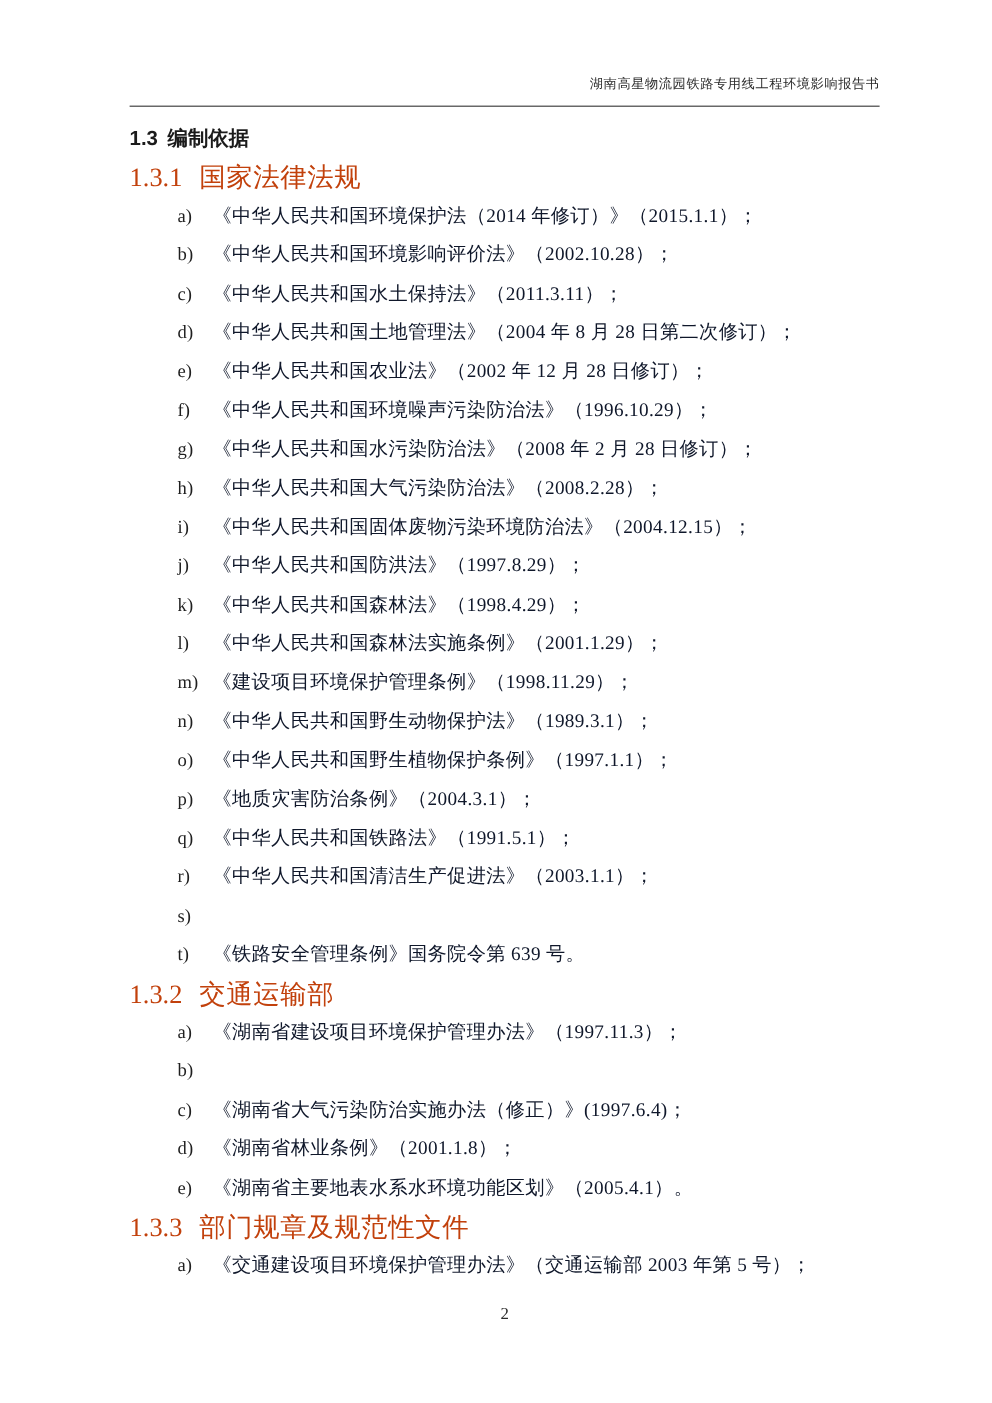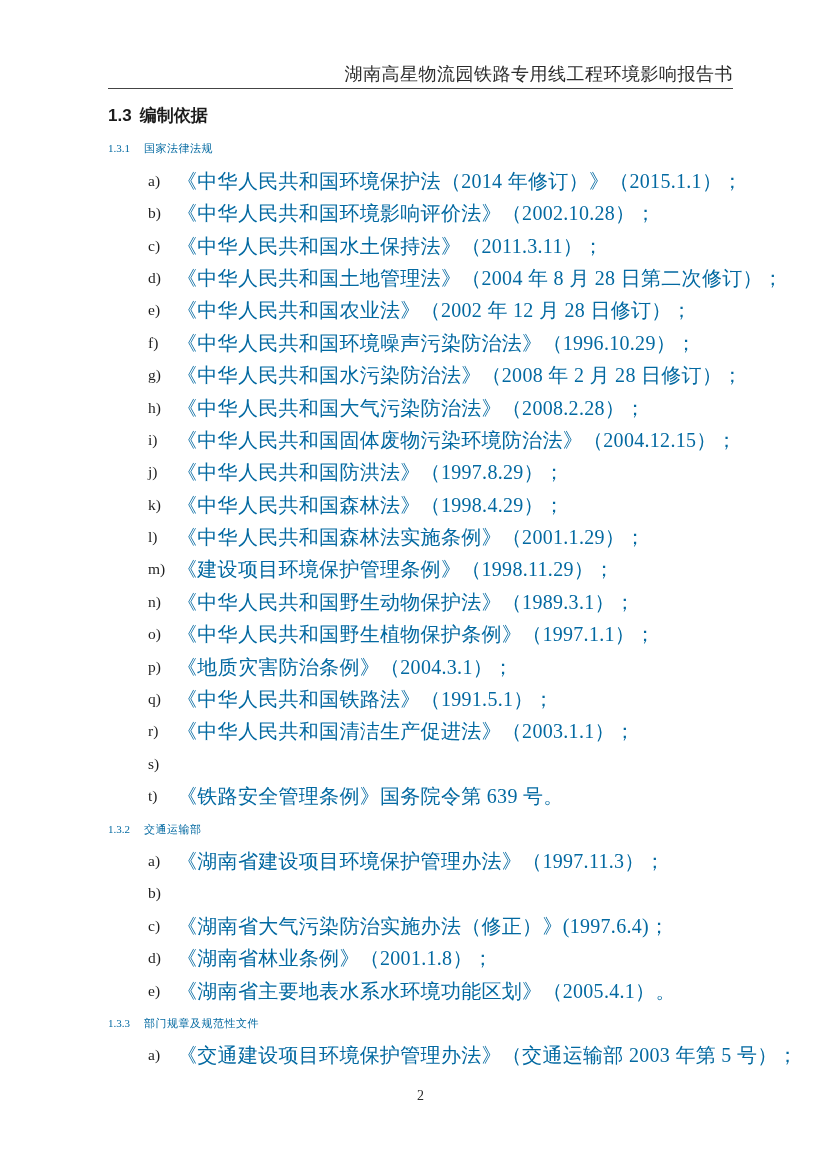--- a/index.html
+++ b/index.html
@@ -14,21 +14,21 @@
     font-family: "Liberation Serif", "DejaVu Serif", serif;
     color: #222222;
     overflow: hidden;
   }
   .page-header {
     position: absolute;
     top: 62px;
     left: 108px;
     right: 94px;
     text-align: right;
-    font-size: 18px;
+    font-size: 11px;
     letter-spacing: 0.5px;
     color: #2b2b2b;
     white-space: nowrap;
   }
   .header-rule {
     position: absolute;
     top: 88px;
     left: 108px;
     width: 625px;
     height: 0;
@@ -46,42 +46,42 @@
     white-space: nowrap;
   }
   .main-heading {
     font-family: "Liberation Sans", "DejaVu Sans", sans-serif;
     font-weight: bold;
     font-size: 17px;
     color: #1b1b1b;
   }
   .main-heading .sec-number { margin-right: 8px; }
   .section-heading {
-    font-size: 11px;
-    color: #0369a1;
+    font-size: 22px;
+    color: #c2410c;
     letter-spacing: 0.5px;
   }
   .section-heading .sec-number {
     margin-right: 14px;
     letter-spacing: 0;
   }
   .list-item {
     padding-left: 40px;
     display: flex;
   }
   .item-label {
     flex: none;
     width: 29px;
     font-size: 15.5px;
     color: #1f1f1f;
   }
   .item-text {
-    font-size: 20px;
+    font-size: 16px;
     letter-spacing: 0.3px;
-    color: #0369a1;
+    color: #0f172a;
   }
   .page-footer {
     position: absolute;
     top: 1088px;
     left: 108px;
     right: 94px;
     text-align: center;
     font-size: 14px;
     color: #2b2b2b;
   }

